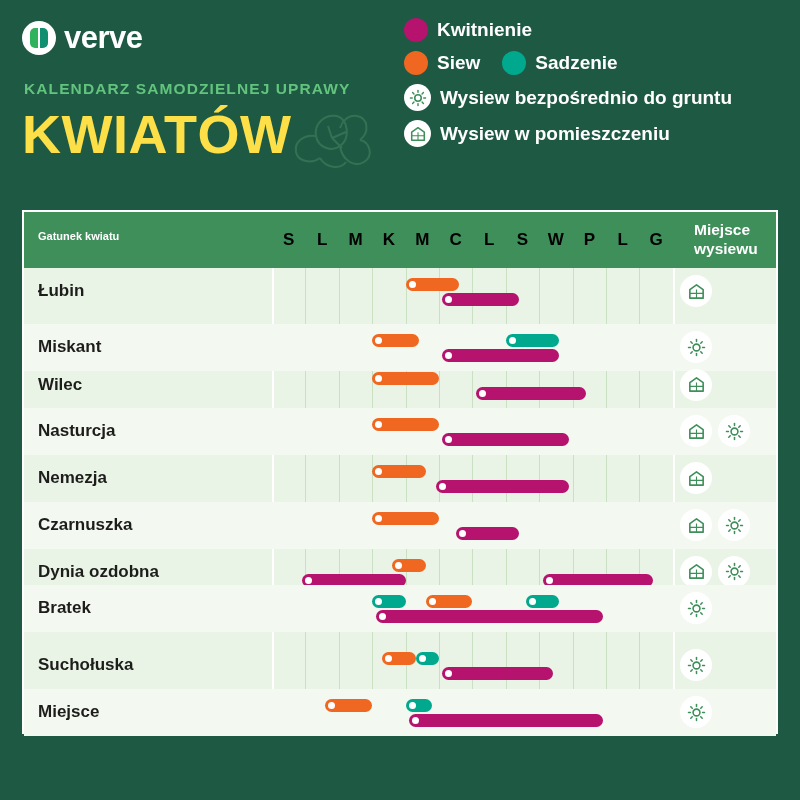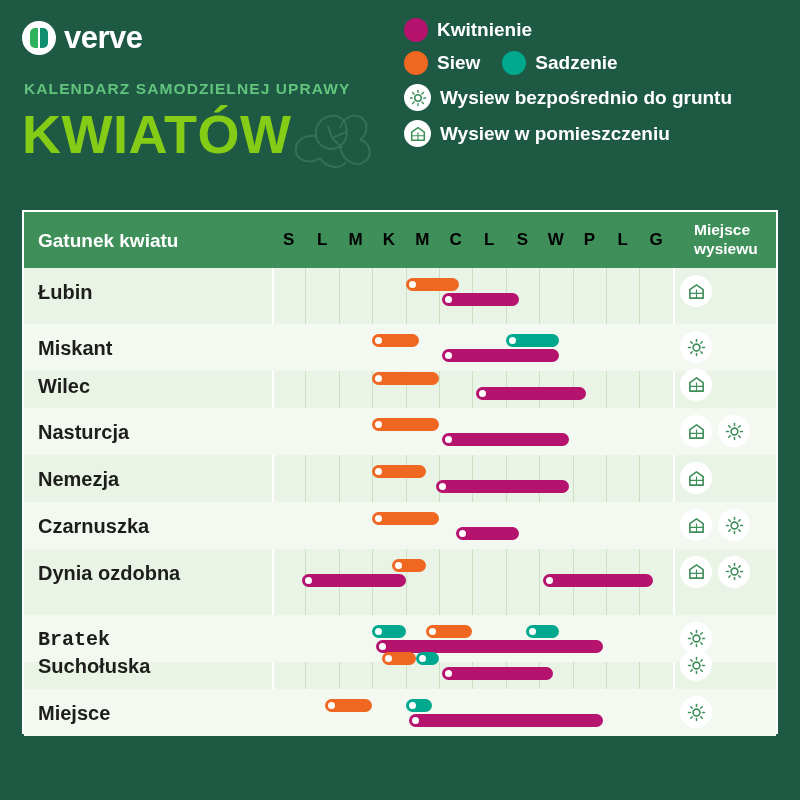--- a/index.html
+++ b/index.html
@@ -31,21 +31,21 @@
   .logo-text {
     color: #ffffff; font-size: 31px; font-weight: bold; letter-spacing: -0.5px;
   }
 
   .subtitle {
     position: absolute; left: 24px; top: 80px;
     color: #63c47d; font-size: 15.5px; font-weight: bold; letter-spacing: 1.1px;
   }
   .title {
     position: absolute; left: 22px; top: 103px;
-    color: #84cc16; font-size: 54px; font-weight: bold; letter-spacing: 0.5px;
+    color: #fde047; font-size: 54px; font-weight: bold; letter-spacing: 0.5px;
   }
   .flower-deco {
     position: absolute; left: 282px; top: 104px; width: 110px; height: 70px;
     opacity: 0.45;
   }
 
   
   .legend { position: absolute; left: 404px; top: 18px; width: 390px; }
   .legend-row { display: flex; align-items: center; margin-bottom: 9px; }
   .legend-item { display: flex; align-items: center; margin-right: 22px; }
@@ -65,40 +65,40 @@
     position: absolute; left: 22px; top: 210px;
     width: 756px; height: 524px;
     background: #e9f4e6; border: 2px solid #ffffff;
   }
   .thead {
     position: absolute; left: 0; top: 0; width: 100%; height: 56px;
     background: #3f8f5a; color: #ffffff;
   }
   .th-name {
     position: absolute; left: 14px; top: 18px;
-    font-size: 19px; font-weight: bold;
+    font-size: 11px; font-weight: bold;
   }
   .th-month {
     position: absolute; top: 18px; width: 30px; text-align: center;
     font-size: 17px; font-weight: bold;
   }
   .th-place {
     position: absolute; left: 652px; top: 8px; width: 100px;
     font-size: 15.5px; font-weight: bold; line-height: 19px; text-align: left;
     padding-left: 18px;
   }
 
   .grid-line { position: absolute; top: 56px; width: 1px; height: 468px; background: #c9e0c2; }
   .grid-line.strong { background: #ffffff; width: 2px; }
 
   .row { position: absolute; left: 0; width: 100%; height: 46.8px; }
   .row.alt { background: #f3f9f1; }
   .row-label {
     position: absolute; left: 14px; top: 13px;
-    font-size: 20px; color: #1d1d1b; font-weight: bold;
+    font-size: 17px; color: #1d1d1b; font-weight: bold;
   }
 
   .bar { position: absolute; height: 13px; border-radius: 7px; }
   .bar.siew { background: #ef6720; }
   .bar.sadz { background: #00a88e; }
   .bar.kwit { background: #b5136e; }
   .bar .dot {
     position: absolute; left: 3px; top: 3px; width: 7px; height: 7px;
     border-radius: 50%; background: #ffffff;
   }
@@ -399,21 +399,21 @@
                   <path d="M16.4 10 H18.4"></path>
                   <path d="M4 4 L5.5 5.5"></path>
                   <path d="M14.5 14.5 L16 16"></path>
                   <path d="M16 4 L14.5 5.5"></path>
                   <path d="M5.5 14.5 L4 16"></path>
                 </g>
               </svg>
             </div>
           </div>
         </div>
-        <div class="row alt" style="top: 403px; font-family: Liberation Mono, monospace;">
+        <div class="row alt" style="top: 373px;">
           <div class="row-label">Bratek</div>
           <div class="bar sadz" style="left: 348.2px; width: 33.4px; top: 10px;">
             <span class="dot"></span>
           </div>
           <div class="bar siew" style="left: 401.64px; width: 46.76px; top: 10px;">
             <span class="dot"></span>
           </div>
           <div class="bar sadz" style="left: 501.84px; width: 33.4px; top: 10px;">
             <span class="dot"></span>
           </div>

